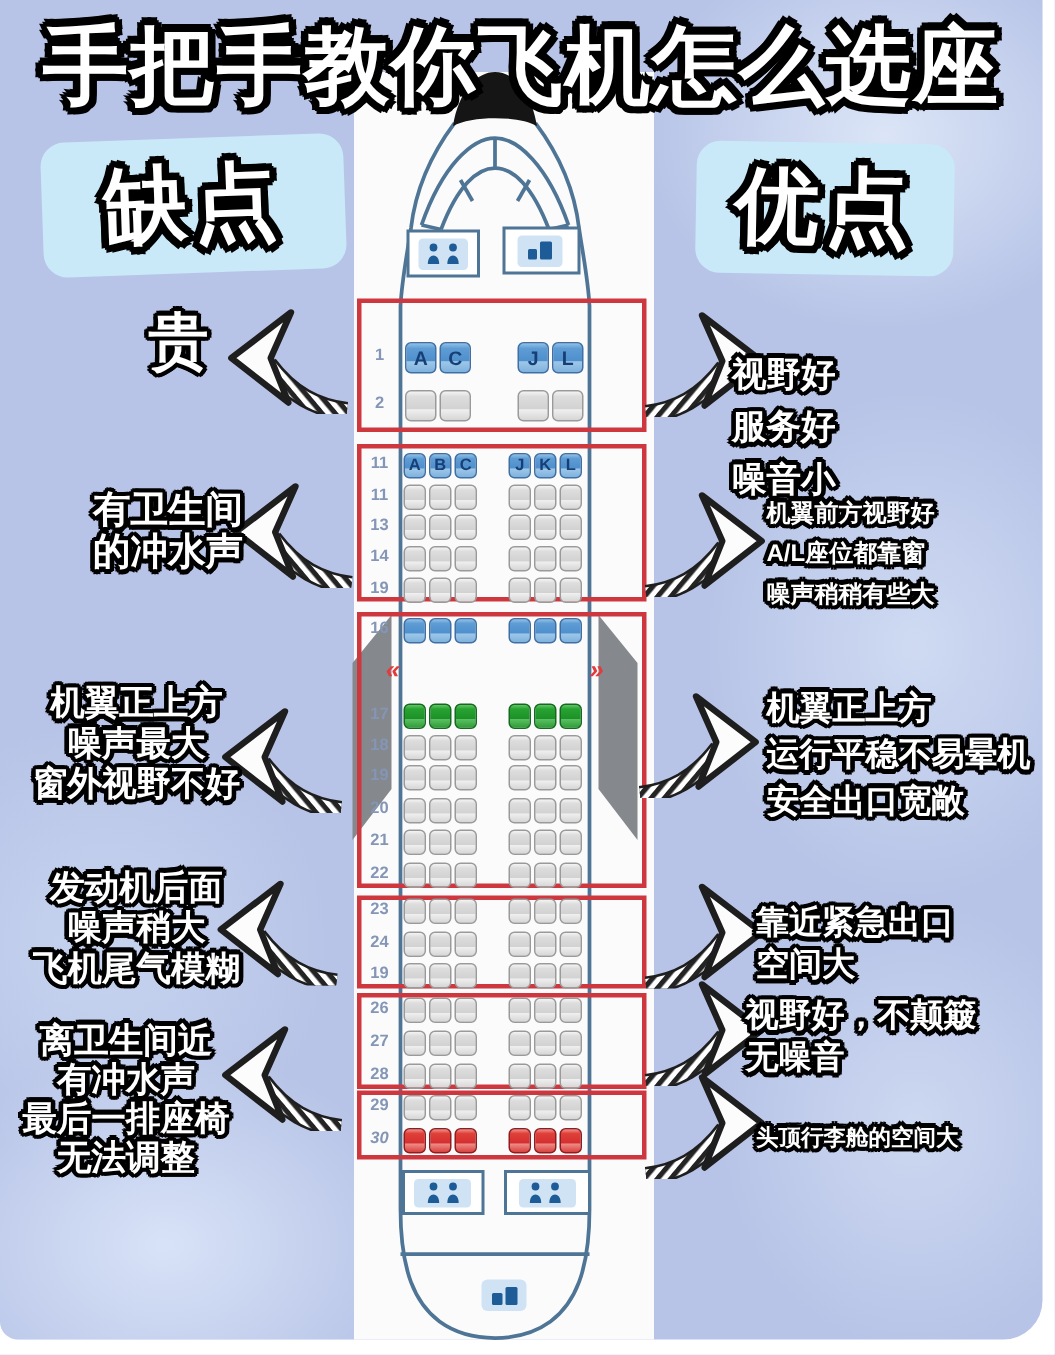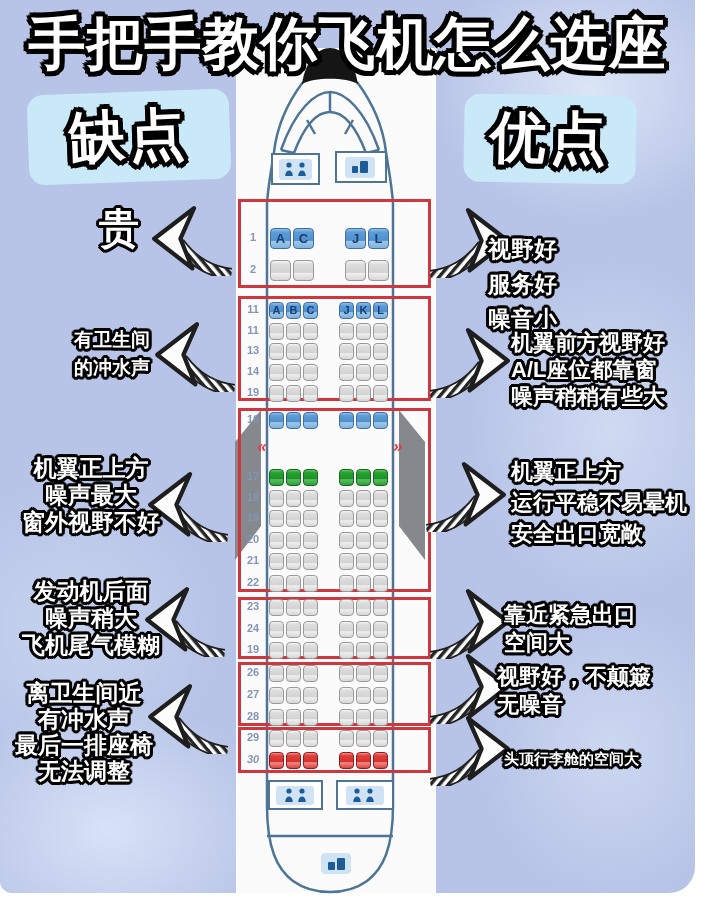--- a/index.html
+++ b/index.html
@@ -51,26 +51,26 @@
   .c-green{background:linear-gradient(180deg,#62c468 0%,#27a331 18%,#1c9127 60%,#5abf62 64%,#2f9e38 100%);border-color:#156a1e;}
   .c-red{background:linear-gradient(180deg,#f08f8c 0%,#e04038 18%,#d32f30 60%,#ef8b86 64%,#d9423f 100%);border-color:#8f1d1f;}
   .exitm{position:absolute;width:14px;text-align:center;color:#e23b3e;
          font-weight:900;font-size:17px;z-index:5;transform:skewX(-12deg);}
 
   
   .note{position:absolute;z-index:7;}
   .note div{white-space:nowrap;}
   .note.ctr{text-align:center;}
   .n-c0{left:34px;top:203px;width:170px;font-size:40px;line-height:50px;}
-  .n-c1{left:18px;top:326px;width:188px;font-size:19px;line-height:28px;}
+  .n-c1{left:18px;top:326px;width:188px;font-size:25px;line-height:28px;}
   .n-c2{left:0px;top:455px;width:182px;font-size:23px;line-height:27px;}
   .n-c3{left:0px;top:578px;width:182px;font-size:23px;line-height:27px;}
   .n-c4{left:0px;top:680px;width:168px;font-size:23px;line-height:26px;}
   .n-p0{left:488px;top:212px;font-size:23px;line-height:35px;margin-top:20px;}
-  .n-p1{left:511px;top:329px;font-size:22px;line-height:27px;}
+  .n-p1{left:511px;top:329px;font-size:16px;line-height:27px;}
   .n-p2{left:511px;top:456px;font-size:22px;line-height:31px;}
   .n-p3{left:504px;top:601px;font-size:22px;line-height:28px;}
   .n-p4{left:497px;top:663px;font-size:22px;line-height:28px;}
   .n-p5{left:504px;top:746px;font-size:15px;line-height:26px;}
 
   
   .arrow{position:absolute;width:88px;height:72px;z-index:6;}
   .arrow svg{width:100%;height:100%;display:block;}
   .arrow.left svg{transform:scaleX(-1);}
   .a-band-edge{fill:none;stroke:#1e1e1e;stroke-width:15;}

